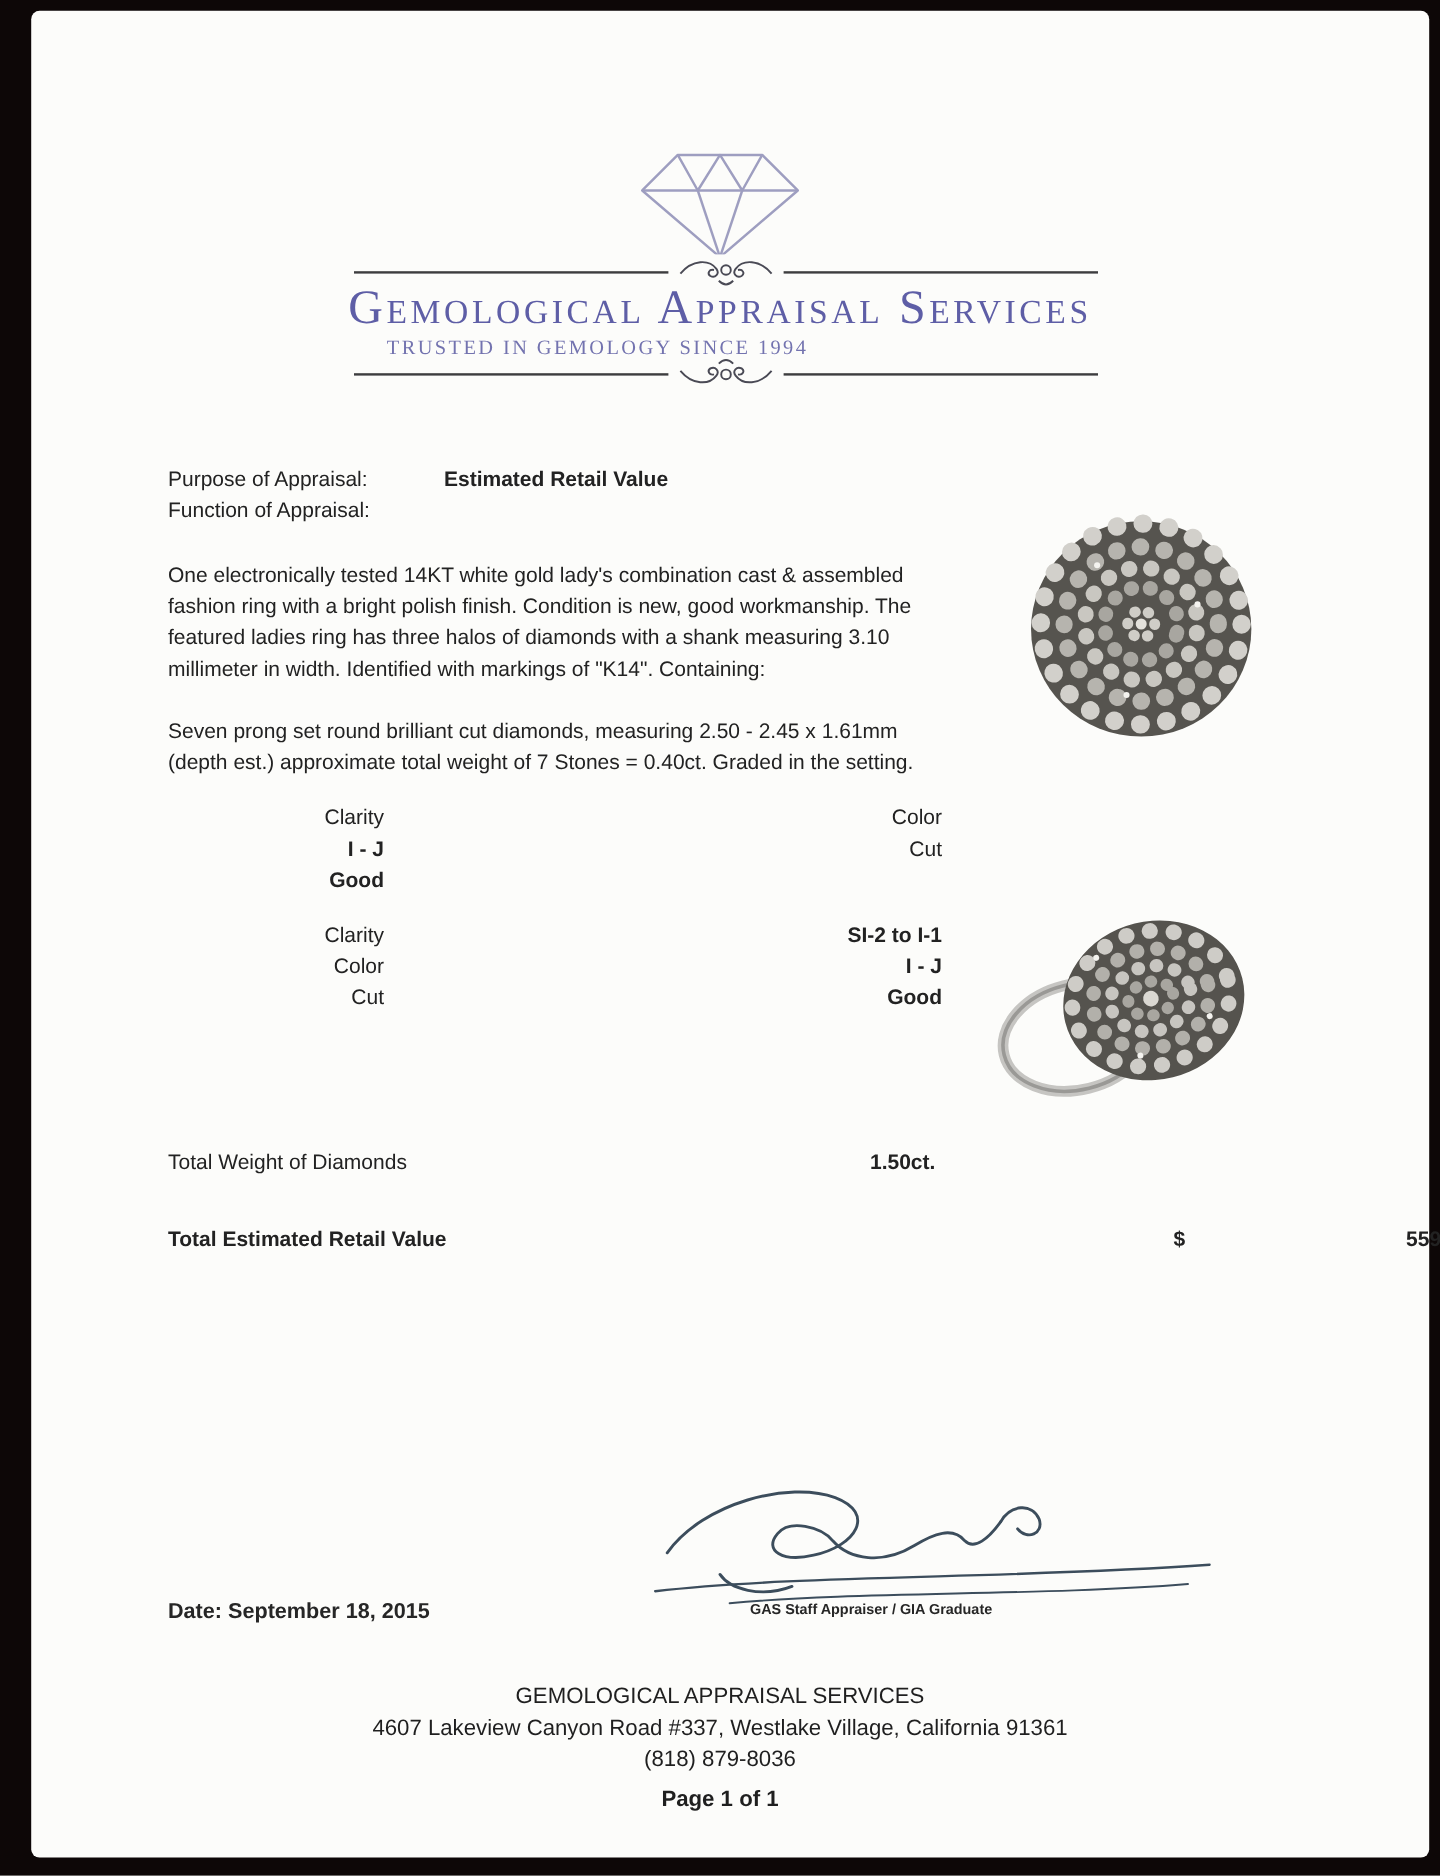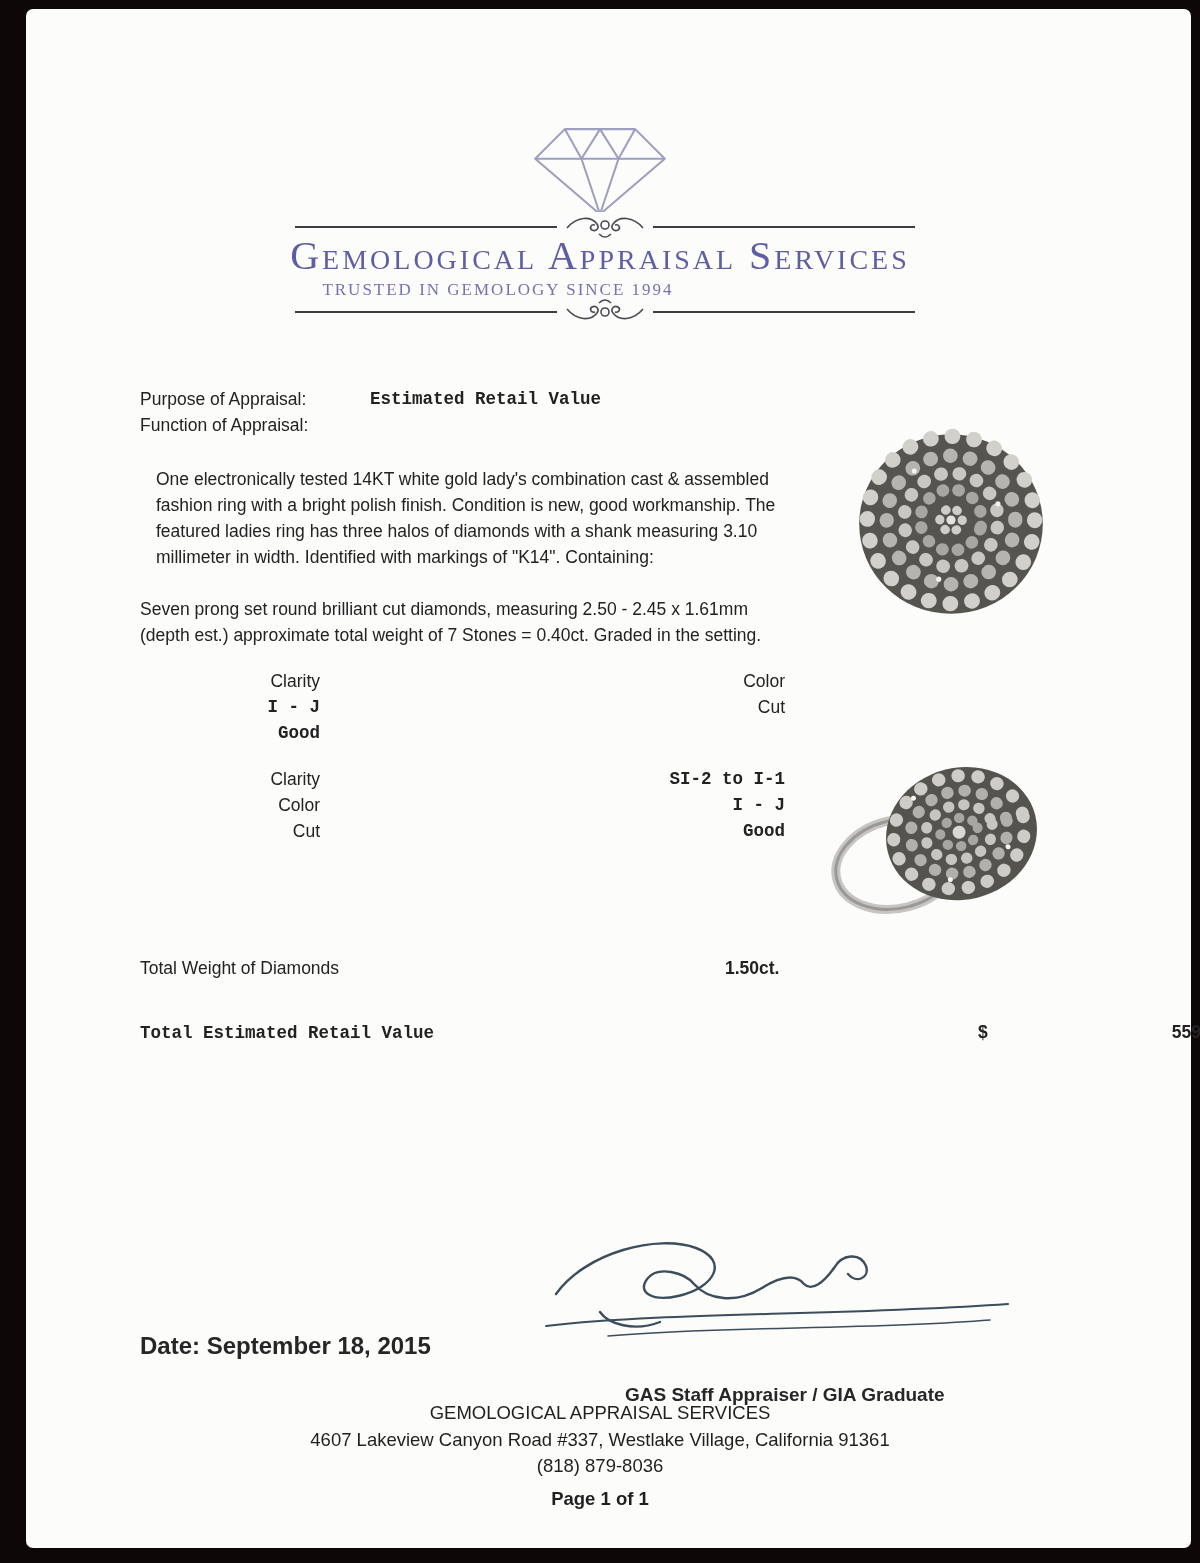--- a/index.html
+++ b/index.html
@@ -34,41 +34,41 @@
   }
   .tagline{
     position:absolute;left:0;top:280px;width:996px;text-align:center;
     font-family:"Liberation Serif", serif;
     font-size:17px;letter-spacing:2px;
     color:#7373af;
   }
 
   
   .bodytext{font-size:17.5px;line-height:26px;color:#222;}
-  .b{font-weight:bold;font-family:Liberation Mono, monospace;}
+  .b{font-weight:bold;}
   .col-main{position:absolute;left:140px;top:386px;width:645px;}
   .kv{display:grid;grid-template-columns:230px 1fr;}
   .para{margin-top:22px;}
   .stone-table{margin:20px 0 20px 35px;display:grid;grid-template-columns:145px 1fr;row-gap:0;text-align:right;}
 
   .totals{position:absolute;left:140px;top:955px;width:960px;}
   .trow{position:relative;height:26px;}
   .tval{position:absolute;left:585px;top:0;font-weight:bold;}
   .retail-row{position:relative;margin-top:38px;height:26px;}
   .retail-cur{position:absolute;left:838px;top:0;font-weight:bold;}
   .retail-amt{position:absolute;left:875px;top:0;width:220px;text-align:right;font-weight:bold;}
 
   
   .photo1{position:absolute;left:845px;top:418px;}
   .photo2{position:absolute;left:822px;top:730px;}
 
   
   .sig{position:absolute;left:538px;top:1228px;}
-  .date-line{position:absolute;left:140px;top:1332px;font-size:24px;font-weight:bold;}
-  .appraiser-line{position:absolute;left:625px;top:1384px;font-size:19px;font-weight:bold;}
+  .date-line{position:absolute;left:140px;top:1332px;font-size:18px;font-weight:bold;}
+  .appraiser-line{position:absolute;left:625px;top:1334px;font-size:12px;font-weight:bold;}
 
   
   .footer{position:absolute;left:0;width:1200px;text-align:center;font-size:18.5px;color:#1f1f1f;}
   .f1{top:1402px;}
   .f2{top:1429px;}
   .f3{top:1455px;}
   .f4{top:1488px;font-weight:bold;}
 </style>
 </head>
 <body>
@@ -117,21 +117,21 @@
 <div class="col-main bodytext">
 
   <div class="kv">
     <span>Purpose of Appraisal:</span>
     <span class="b">Estimated Retail Value</span>
   </div>
   <div class="kv">
     <span>Function of Appraisal:</span>
   </div>
 
-  <div class="para" style="margin-top:28px;margin-left:16px;">One electronically tested 14KT white gold lady's combination cast &amp; assembled fashion ring with a bright polish finish. Condition is new, good workmanship. The featured ladies ring has three halos of diamonds with a shank measuring 3.10 millimeter in width. Identified with markings of "K14".  Containing:</div>
+  <div class="para" style="margin-top:28px;">One electronically tested 14KT white gold lady's combination cast &amp; assembled fashion ring with a bright polish finish. Condition is new, good workmanship. The featured ladies ring has three halos of diamonds with a shank measuring 3.10 millimeter in width. Identified with markings of "K14".  Containing:</div>
 
   <div class="para" style="margin-top:26px;">Seven prong set round brilliant cut diamonds, measuring 2.50 - 2.45 x 1.61mm (depth est.) approximate total weight of 7 Stones = 0.40ct. Graded in the setting.</div>
 
   <div class="stone-table">
     <span>Clarity</span>
     <span>Color</span>
     <span class="b">I - J</span>
     <span>Cut</span>
     <span class="b">Good</span>
   </div>

